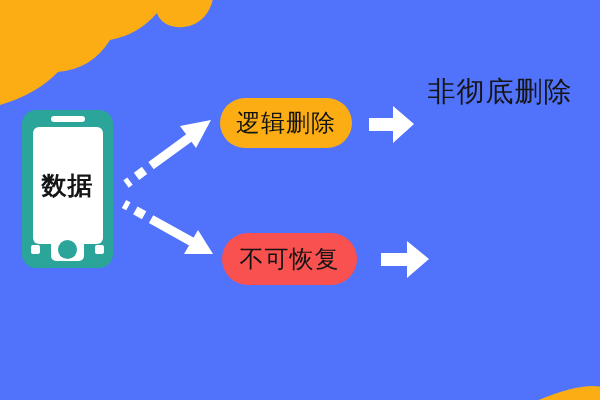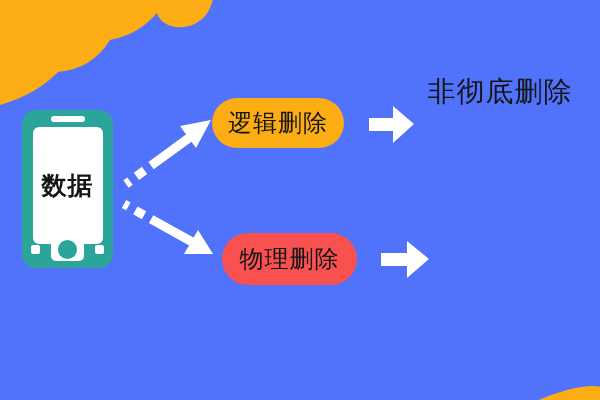--- a/index.html
+++ b/index.html
@@ -39,21 +39,21 @@
     display:flex;align-items:center;justify-content:center;
   }
   .home-dot{width:19px;height:19px;border-radius:50%;}
 
   
   .pill{
     position:absolute;border-radius:26px;
     display:flex;align-items:center;justify-content:center;
     color:#131313;font-size:24px;font-weight:500;letter-spacing:1px;
   }
-  .pill-top{left:212px;top:98px;width:132px;height:50px;}
+  .pill-top{left:220px;top:98px;width:132px;height:50px;}
   .pill-bottom{left:222px;top:233px;width:135px;height:52px;}
 
   
   .result{
     position:absolute;width:176px;text-align:center;color:#151515;
     font-size:28px;font-weight:500;line-height:31px;letter-spacing:1px;
   }
   .result-top{left:412px;top:76px;}
   .result-bottom{left:412px;top:228px;}
   .shift-right{transform:translateX(9px);}
@@ -92,19 +92,19 @@
     <div class="phone-bottom">
       <span class="side-key"></span>
       <span class="home-btn">
         <span class="home-dot" style="background-color: rgb(43, 164, 154);"></span>
       </span>
       <span class="side-key"></span>
     </div>
   </div>
 
   <div class="pill pill-top" style="background-color: rgb(252, 173, 19);">逻辑删除</div>
-  <div class="pill pill-bottom" style="background-color: rgb(248, 81, 80);">物理删除</div>
+  <div class="pill pill-bottom" style="background-color: rgb(248, 81, 80);">不可恢复</div>
 
   <div class="result result-top">
     <div>非彻底删除</div>
   </div>
 
 </div>
 
 </body></html>

